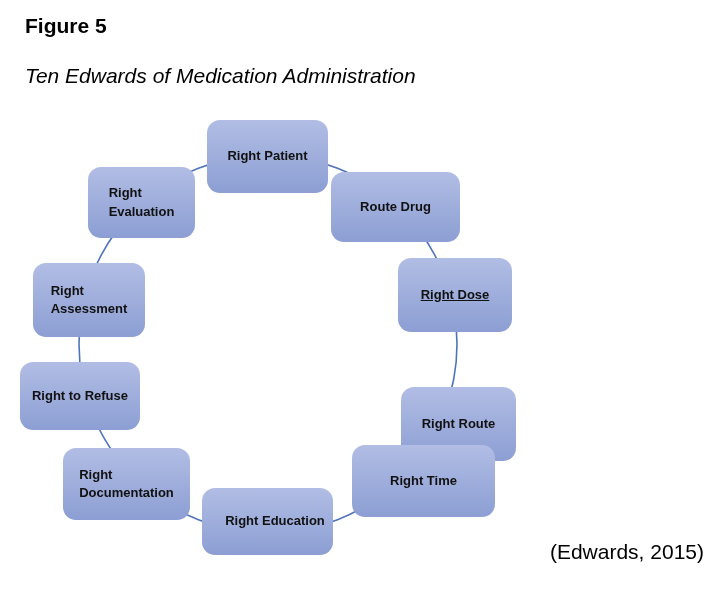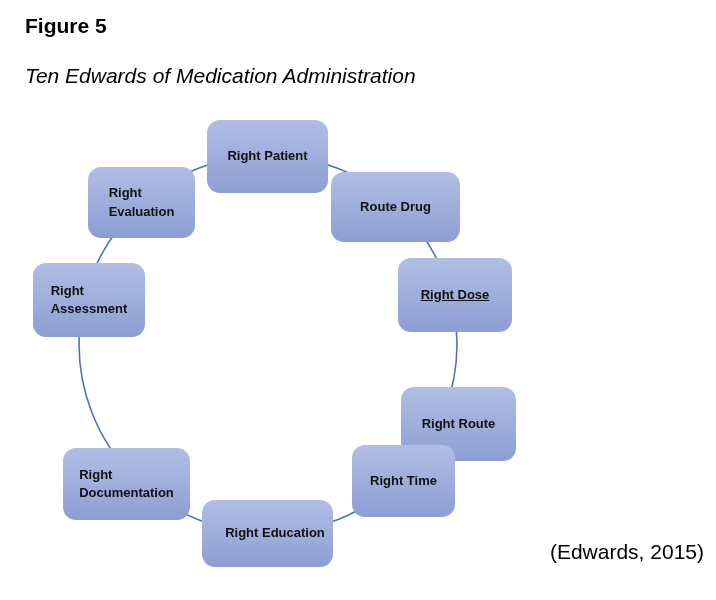--- a/index.html
+++ b/index.html
@@ -62,33 +62,36 @@
   </div>
 
   <div class="node" style="left: 398px; top: 258px; width: 114px; height: 74px; background: linear-gradient(rgb(177, 189, 228) 0%, rgb(140, 158, 211) 100%); text-decoration: underline;">
     <span>Right Dose</span>
   </div>
 
   <div class="node" style="left: 401px; top: 354px; width: 115px; height: 74px; background: linear-gradient(rgb(177, 189, 228) 0%, rgb(140, 158, 211) 100%); margin-top: 33px;">
     <span>Right Route</span>
   </div>
 
-  <div class="node" style="left: 352px; top: 445px; width: 103px; height: 72px; background: linear-gradient(rgb(177, 189, 228) 0%, rgb(140, 158, 211) 100%);">
+  <div class="node" style="left: 352px; top: 445px; width: 143px; height: 72px; background: linear-gradient(rgb(177, 189, 228) 0%, rgb(140, 158, 211) 100%);">
     <span>Right Time</span>
   </div>
 
-  <div class="node" style="left: 202px; top: 500px; width: 131px; height: 67px; background: linear-gradient(rgb(177, 189, 228) 0%, rgb(140, 158, 211) 100%); padding-left: 17px;">
+  <div class="node" style="left: 202px; top: 488px; width: 131px; height: 67px; background: linear-gradient(rgb(177, 189, 228) 0%, rgb(140, 158, 211) 100%); padding-left: 17px;">
     <span>Right Education</span>
   </div>
 
   <div class="node" style="left: 63px; top: 448px; width: 127px; height: 72px; background: linear-gradient(rgb(177, 189, 228) 0%, rgb(140, 158, 211) 100%);">
     <span>Right
 Documentation</span>
   </div>
 
+  <div class="node" style="left: 20px; top: 362px; width: 120px; height: 68px; background: linear-gradient(rgb(177, 189, 228) 0%, rgb(140, 158, 211) 100%);">
+    <span>Right to Refuse</span>
+  </div>
 
   <div class="node" style="left: 33px; top: 263px; width: 112px; height: 74px; background: linear-gradient(rgb(177, 189, 228) 0%, rgb(140, 158, 211) 100%);">
     <span>Right
 Assessment</span>
   </div>
 
   <div class="node" style="left: 88px; top: 167px; width: 107px; height: 71px; background: linear-gradient(rgb(177, 189, 228) 0%, rgb(140, 158, 211) 100%);">
     <span>Right
 Evaluation</span>
   </div>

